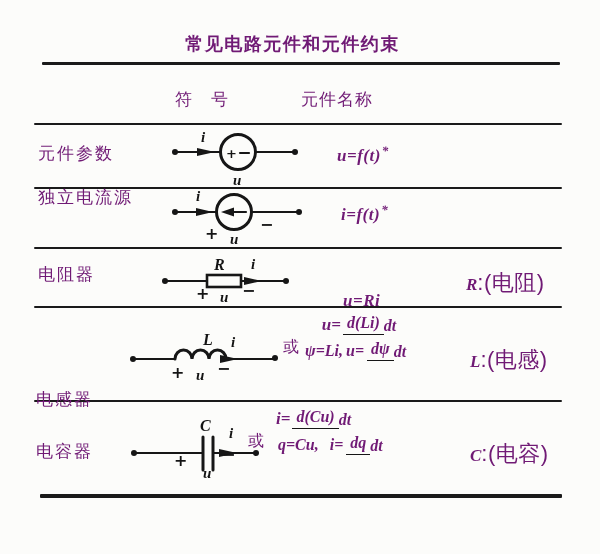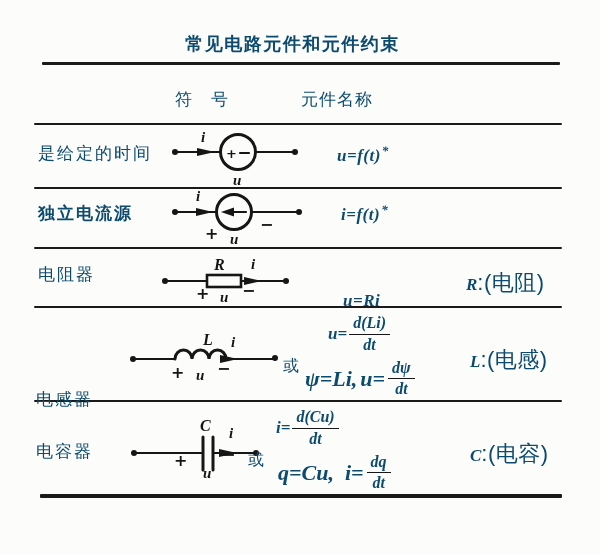--- a/index.html
+++ b/index.html
@@ -1,18 +1,18 @@
 <!DOCTYPE html>
 <html><head>
 <meta charset="utf-8">
 <style>
   html,body{margin:0;padding:0;background:#e8e8e6;}
   .page{
     position:relative;width:600px;height:554px;background:#fcfcfa;
-    font-family:"Liberation Sans",sans-serif;color:#0c4a6e;overflow:hidden;
+    font-family:"Liberation Sans",sans-serif;color:#701a75;overflow:hidden;
   }
   .rule{position:absolute;background:#1a1a1a;border-radius:1px;}
   .cn{font-family:"Liberation Sans",sans-serif;}
   .abs{position:absolute;}
   .title{top:32px;left:30px;width:525px;text-align:center;font-size:18px;
          font-weight:700;letter-spacing:1.5px;}
   .colhead{top:88px;font-size:17px;letter-spacing:1px;font-weight:500;}
   .rowname{font-size:17px;letter-spacing:2px;font-weight:500;}
   .math{font-family:"Liberation Serif",serif;font-style:italic;font-weight:600;}
   .constraint{font-size:17px;letter-spacing:.5px;font-family:Liberation Serif, serif;}
@@ -20,23 +20,23 @@
   .param .pvar{font-size:17px;}
   .param .prest{font-family:"Liberation Sans",sans-serif;font-style:normal;
                 font-size:22px;font-weight:500;letter-spacing:.5px;}
   
   .eqblock{position:absolute;}
   .eqline1{display:flex;align-items:center;justify-content:center;gap:2px;}
   .eqline1.shift{justify-content:flex-start;padding-left:28px;}
   .eqline2{display:flex;margin-top:1px;}
   .eqline2 .or{font-size:16px;line-height:1;padding-top:3px;}
   .eqline2 .rest{display:flex;align-items:center;gap:3px;margin-top:5px;}
-  .m16{font-size:22px;}
+  .m16{font-size:16px;}
   .m17{font-size:17px;}
-  .frac{display:inline-flex;flex-direction:column;align-items:center;line-height:1.05;}
+  .frac{display:inline-flex;flex-direction:row;align-items:center;line-height:1.05;}
   .frac .num{font-size:16px;border-bottom:1.6px solid #161616;padding:0 4px 2px;}
   .frac .den{font-size:16px;padding-top:2px;}
   
   svg{position:absolute;overflow:visible;}
   svg .wire{stroke:#161616;stroke-width:2.2;stroke-linecap:round;fill:none;}
   svg .thick{stroke-width:3;}
   svg .dot{fill:#161616;}
   svg .arrow{fill:#161616;}
   svg text{fill:#141414;}
   .t-i{font:italic 600 15px "Liberation Serif",serif;}
@@ -59,22 +59,22 @@
   <div class="rule" style="left:34px;top:123px;width:528px;height:2px"></div>
   <div class="rule" style="left:34px;top:187px;width:528px;height:2px"></div>
   <div class="rule" style="left:34px;top:247px;width:528px;height:2px"></div>
   <div class="rule" style="left:34px;top:306px;width:528px;height:2px"></div>
   <div class="rule" style="left:34px;top:400px;width:528px;height:2px"></div>
   <div class="rule" style="left:40px;top:494px;width:522px;height:4px"></div>
 
   <div class="abs colhead cn" style="left:175px;">符　号</div>
   <div class="abs colhead cn" style="left:301px;">元件名称</div>
 
-  <div class="abs rowname cn" style="left:38px;top:142px;">是给定的时间</div>
-  <div class="abs rowname cn" style="left:38px;top:202px;font-weight:bold;">独立电流源</div>
+  <div class="abs rowname cn" style="left:38px;top:142px;">元件参数</div>
+  <div class="abs rowname cn" style="left:38px;top:186px;">独立电流源</div>
   <div class="abs rowname cn" style="left:38px;top:263px;">电阻器</div>
   <div class="abs rowname cn" style="left:36px;top:352px;margin-top:36px;">电感器</div>
   <div class="abs rowname cn" style="left:36px;top:440px;">电容器</div>
 
   <svg style="left:163px;top:121px;" width="140" height="68" viewBox="0 0 140 68">
     <circle class="dot" cx="12" cy="31" r="3"></circle>
     <line class="wire" x1="12" y1="31" x2="57" y2="31"></line>
     <polygon class="arrow" points="34,27 52,31 34,35"></polygon>
     <text class="t-i" x="38" y="21">i</text>
     <circle cx="75" cy="31" r="17.5" fill="none" stroke="#161616" stroke-width="3"></circle>

